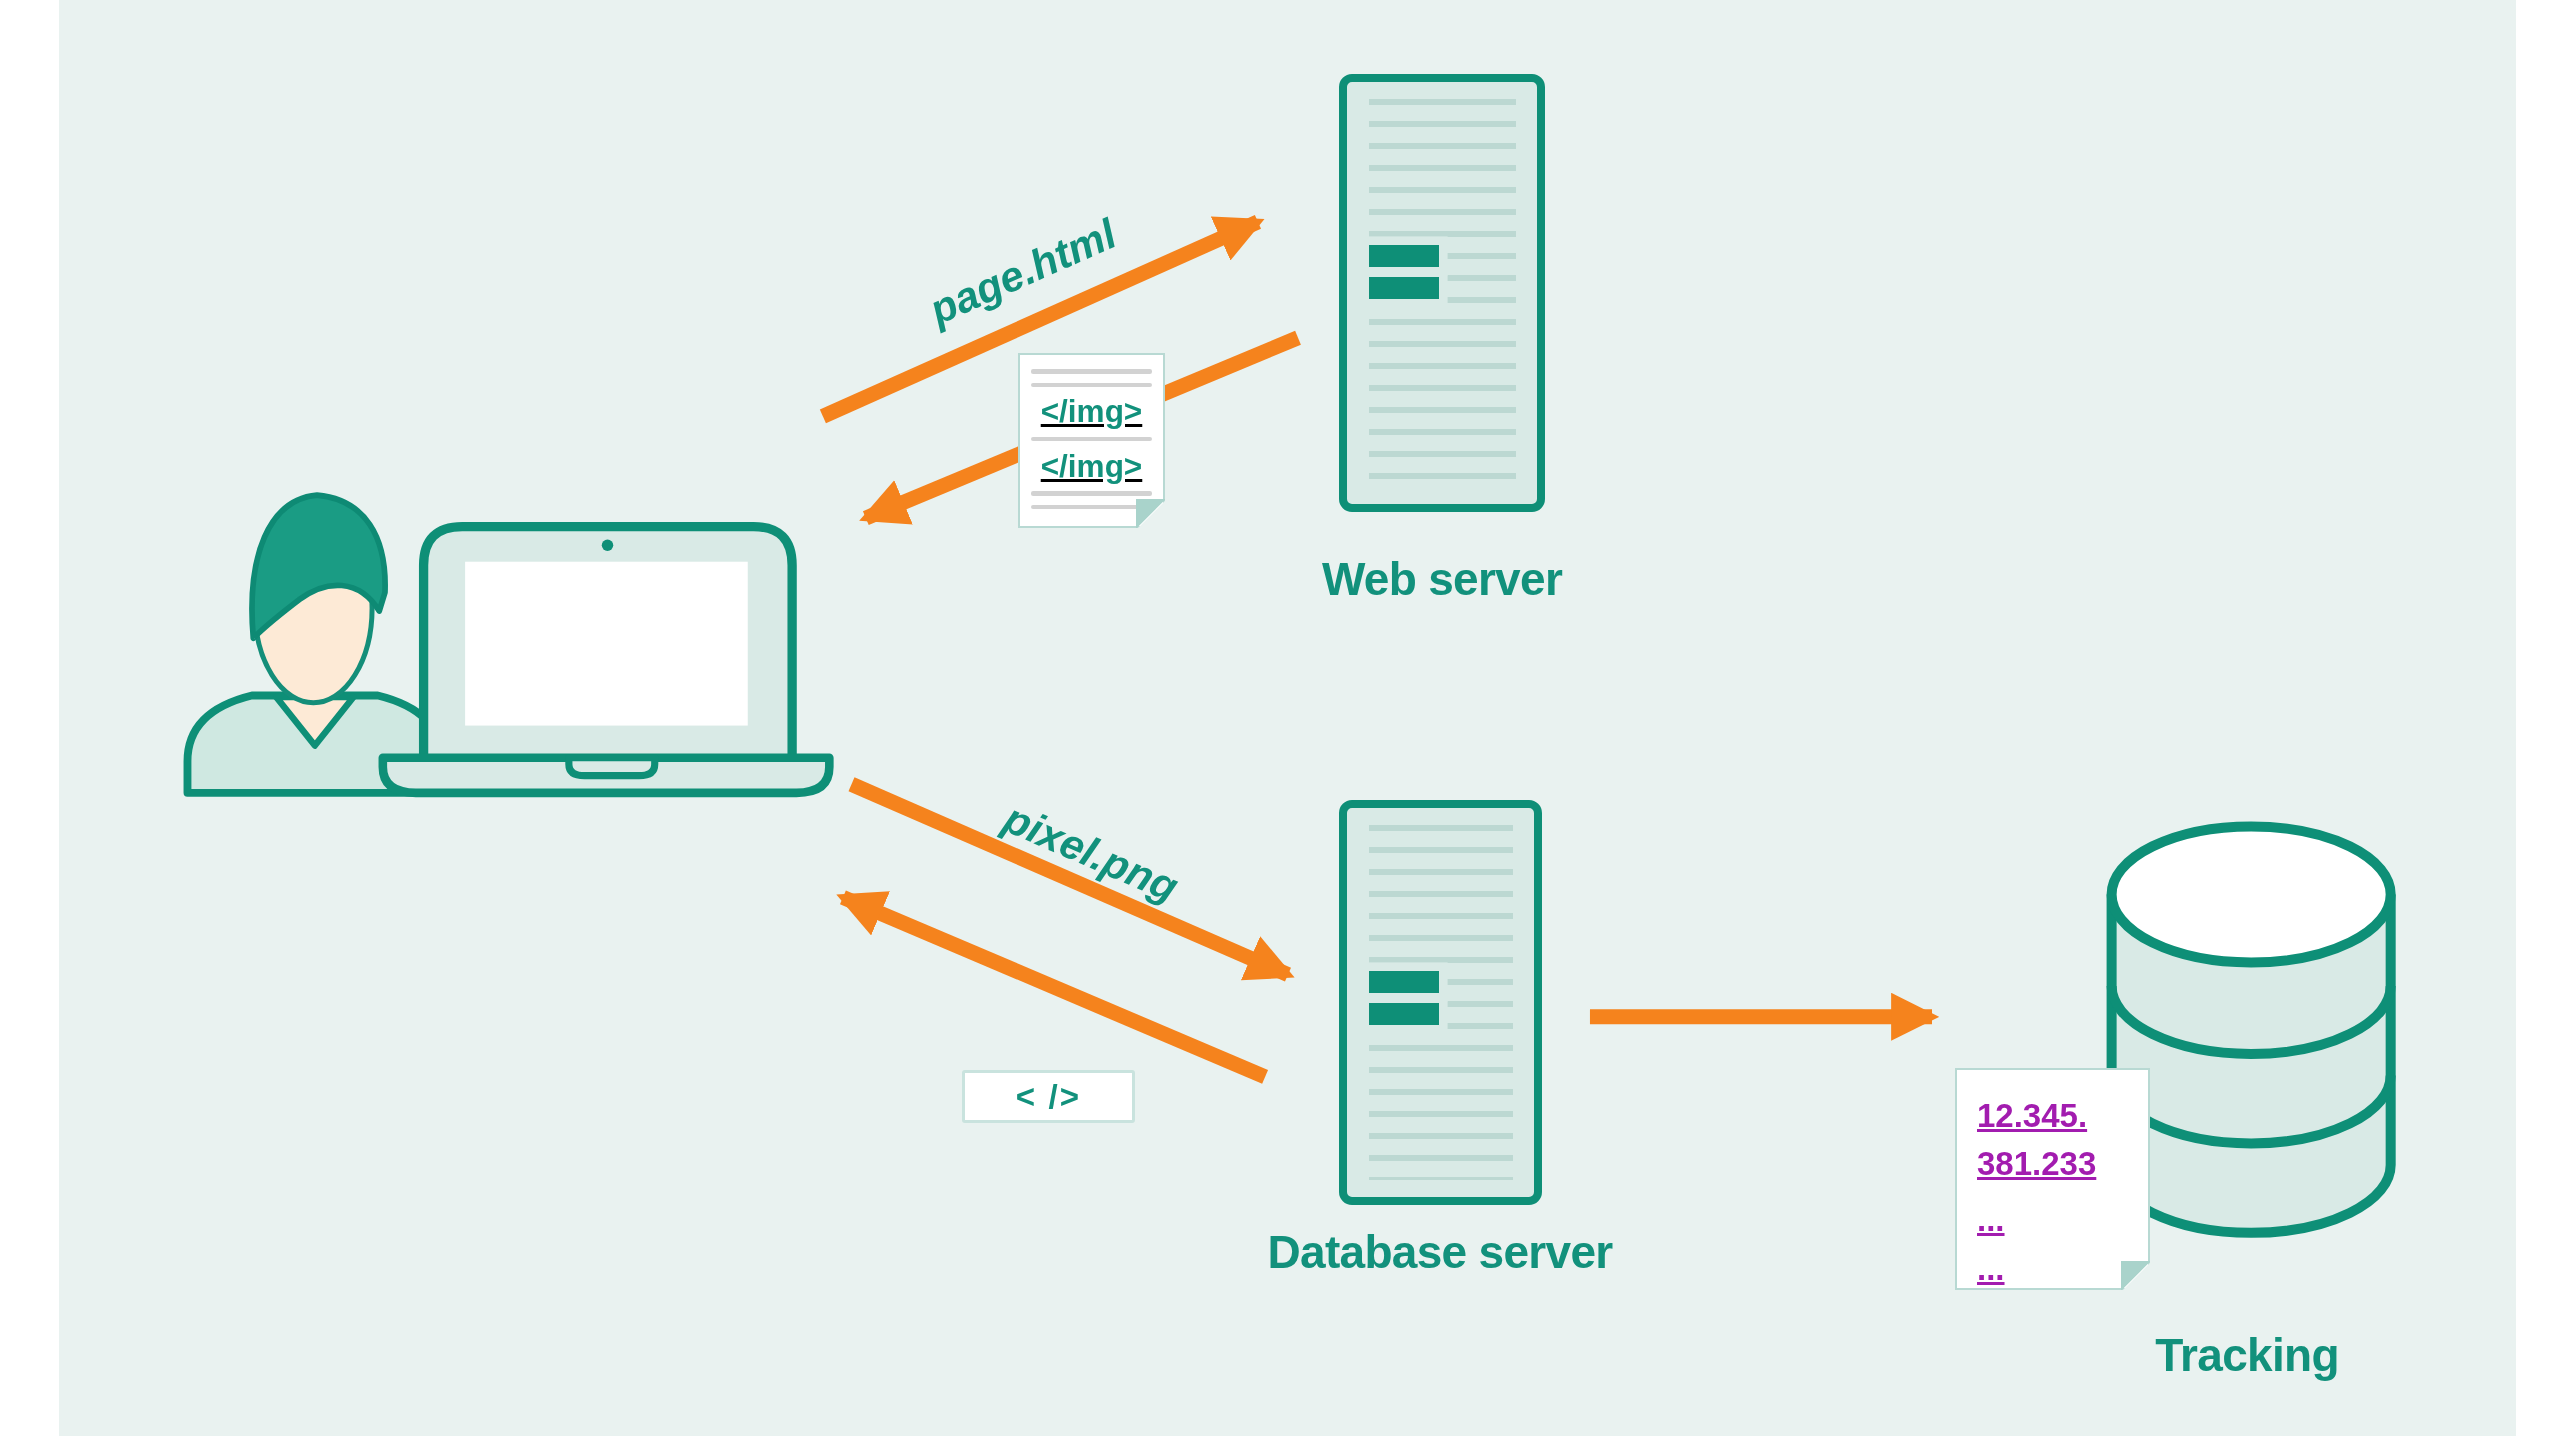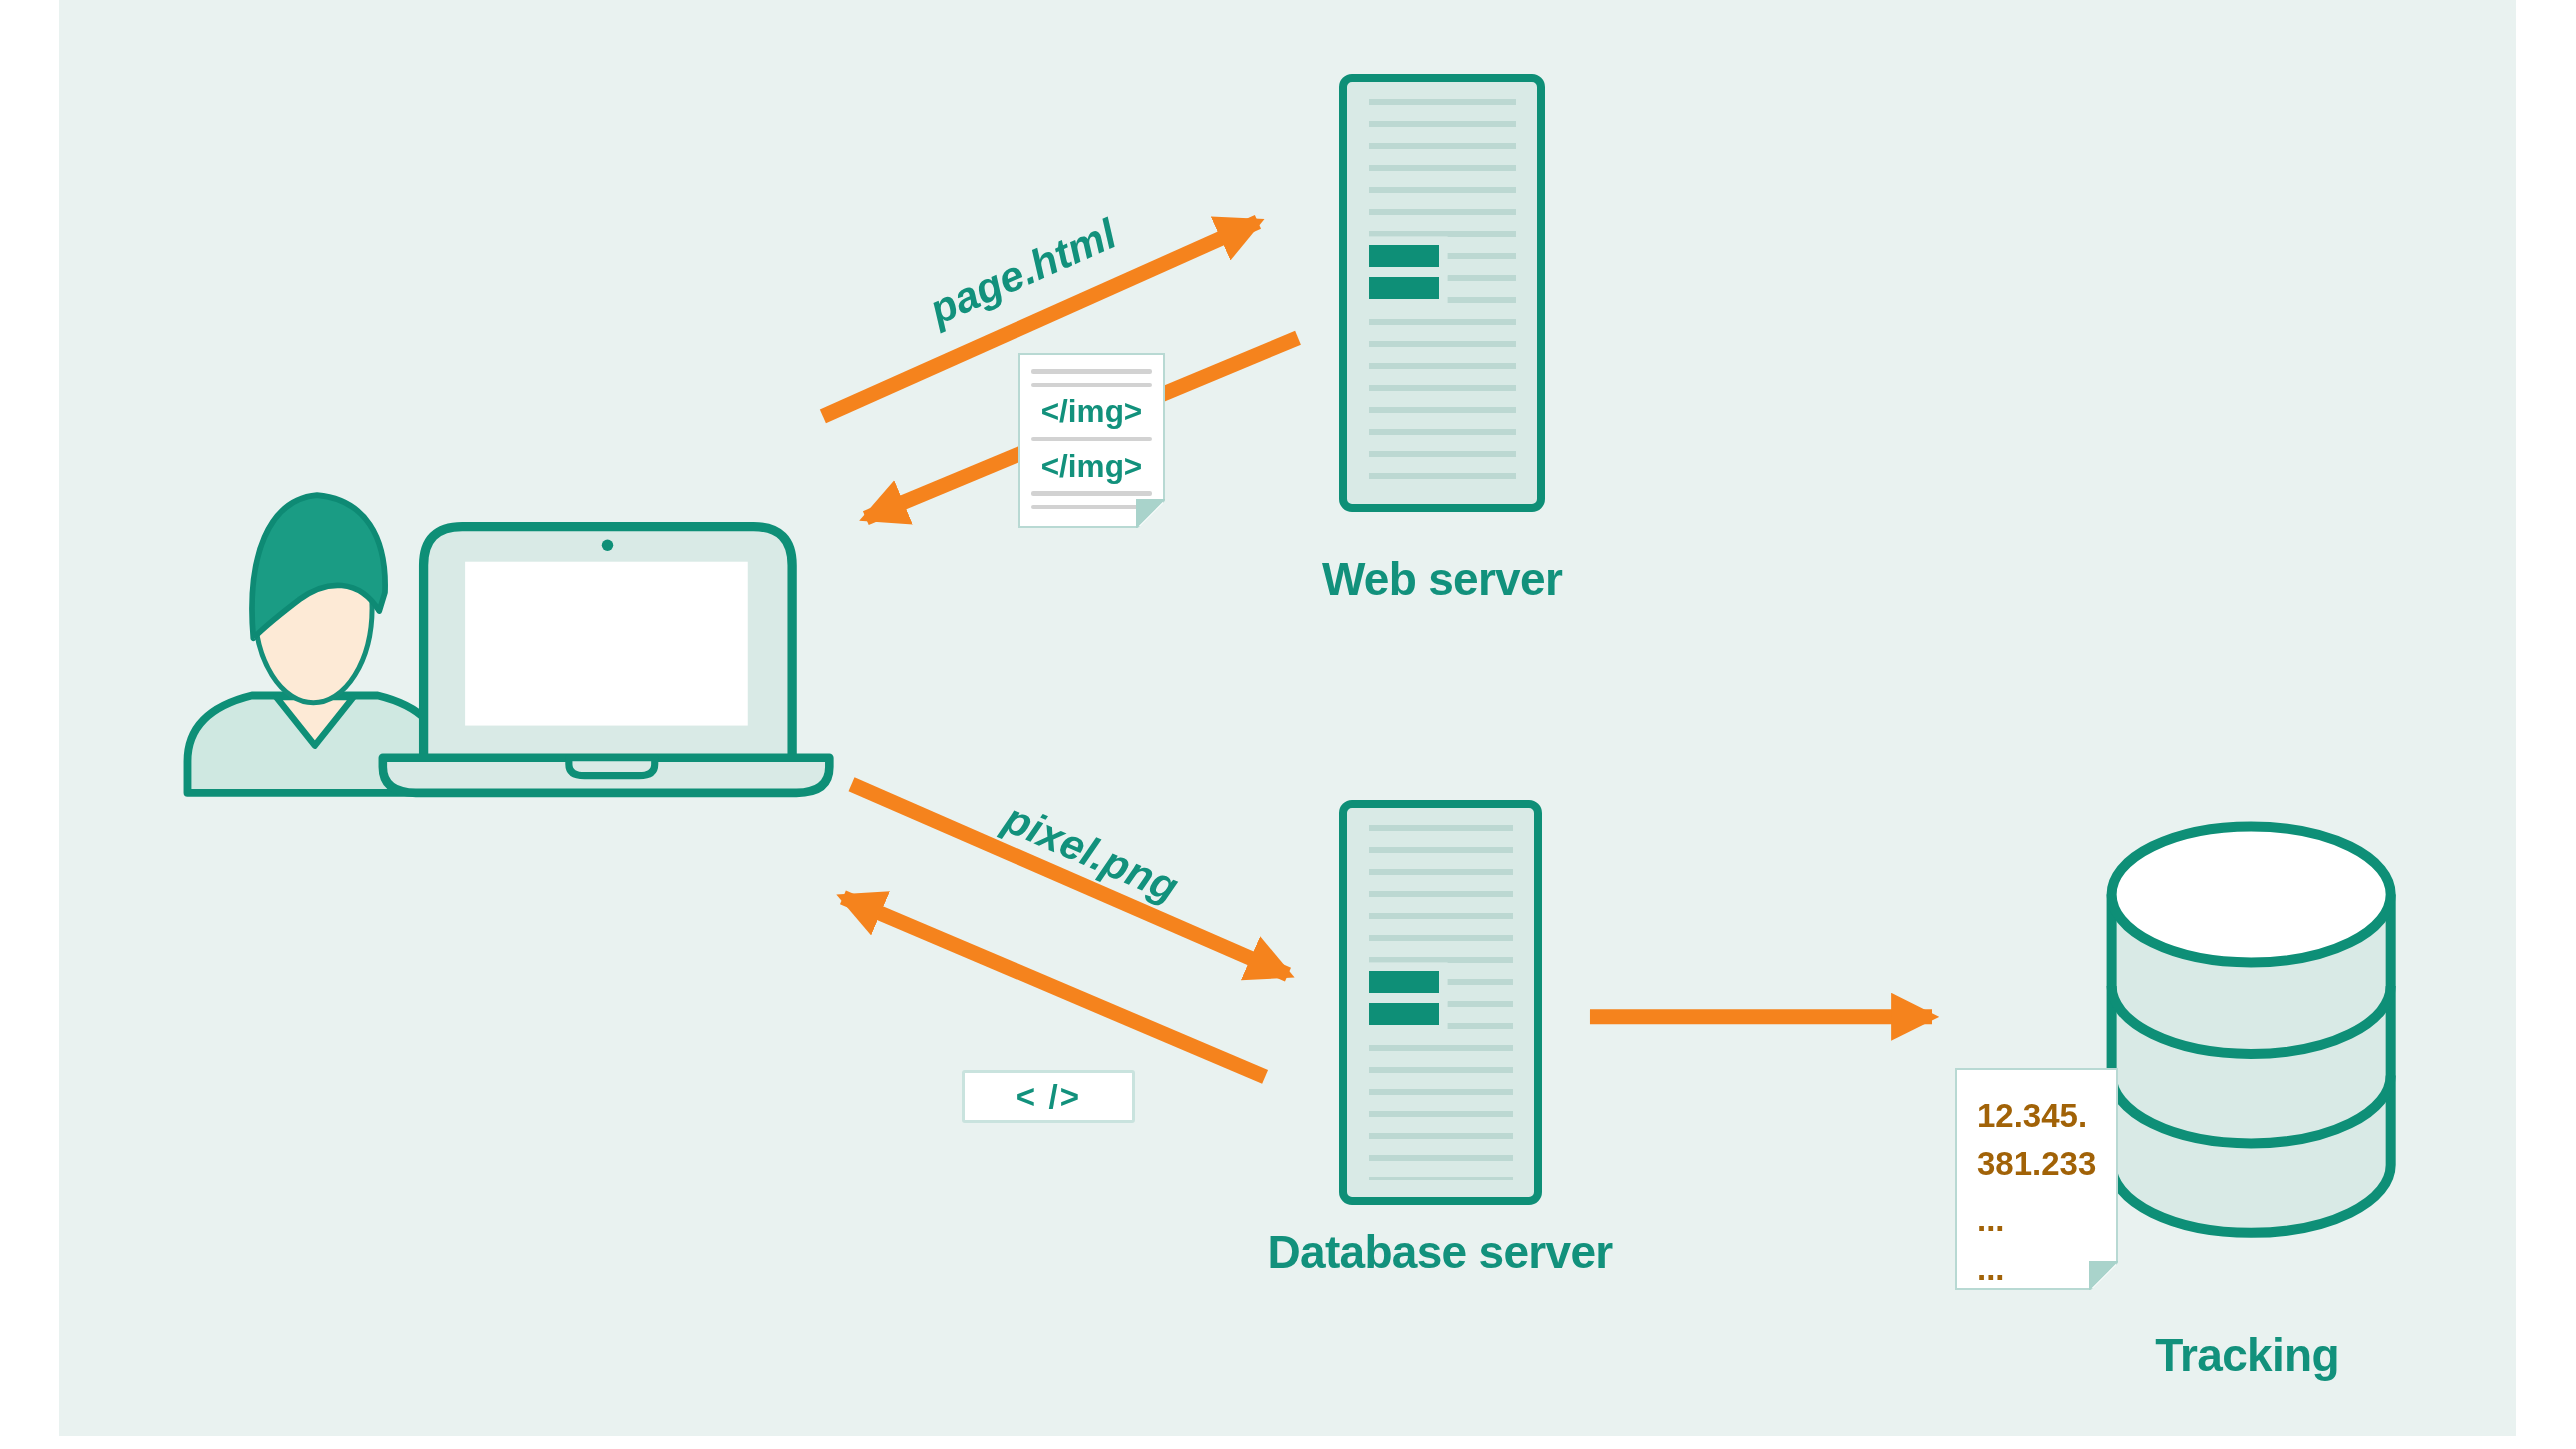--- a/index.html
+++ b/index.html
@@ -24,31 +24,31 @@
   .node-label { position:absolute; transform:translateX(-50%); color:#12917c; font-size:46px; font-weight:700;
     white-space:nowrap; letter-spacing:-0.7px; }
 
   
   .flow-label { position:absolute; color:#12917c; font-size:42px; font-weight:700; font-style:italic; white-space:nowrap; }
   #page-label { left:1023px; top:272px; transform:translate(-50%,-50%) rotate(-24deg); }
   #pixel-label { left:1091px; top:853px; transform:translate(-50%,-50%) rotate(23.5deg); }
 
   
   .paper { position:absolute; background:#ffffff; border:2.9px solid #b8d9d3; box-sizing:border-box;
-    clip-path:polygon(0 0, 100% 0, 100% calc(100% - 27px), calc(100% - 27px) 100%, 0 100%); }
+    clip-path:polygon(0 0, 100% 0, 100% calc(100% - 27px), calc(100% - 27px) 100%, 0 100%);text-decoration:underline; }
   .paper .fold { position:absolute; right:-2.9px; bottom:-2.9px; width:30px; height:30px; background:#a9d3cb;
     clip-path:polygon(0 0, 100% 0, 0 100%); }
   .rule { height:4.3px; background:#d2d2d2; border-radius:2.1px; }
 
   #html-doc { left:1018px; top:353px; width:147px; height:175px; padding:14.3px 11.4px 17px 11.4px;
     display:flex; flex-direction:column; justify-content:space-between; }
   .img-tag { color:#12917c; font-size:31.5px; font-weight:700; text-align:center; line-height:1; }
 
-  #db-doc { left:1955px; top:1068px; width:163px; height:222px; padding:21.5px 8.6px 8.6px 20px;
-    color:#a16207; font-size:33px; font-weight:700; line-height:1.48; }
+  #db-doc { left:1955px; top:1068px; width:195px; height:222px; padding:21.5px 8.6px 8.6px 20px;
+    color:#a21caf; font-size:33px; font-weight:700; line-height:1.48; }
   #db-doc .gap { margin-top:7.2px; }
 
   
   #code-box { position:absolute; left:962px; top:1070px; width:173px; height:53px; background:#ffffff;
     border:3.6px solid #c9e3de; border-radius:2.9px; box-sizing:border-box;
     display:flex; align-items:center; justify-content:center;
     color:#12917c; font-size:33px; font-weight:700; letter-spacing:2.1px; }
 </style>
 </head>
 <body>

